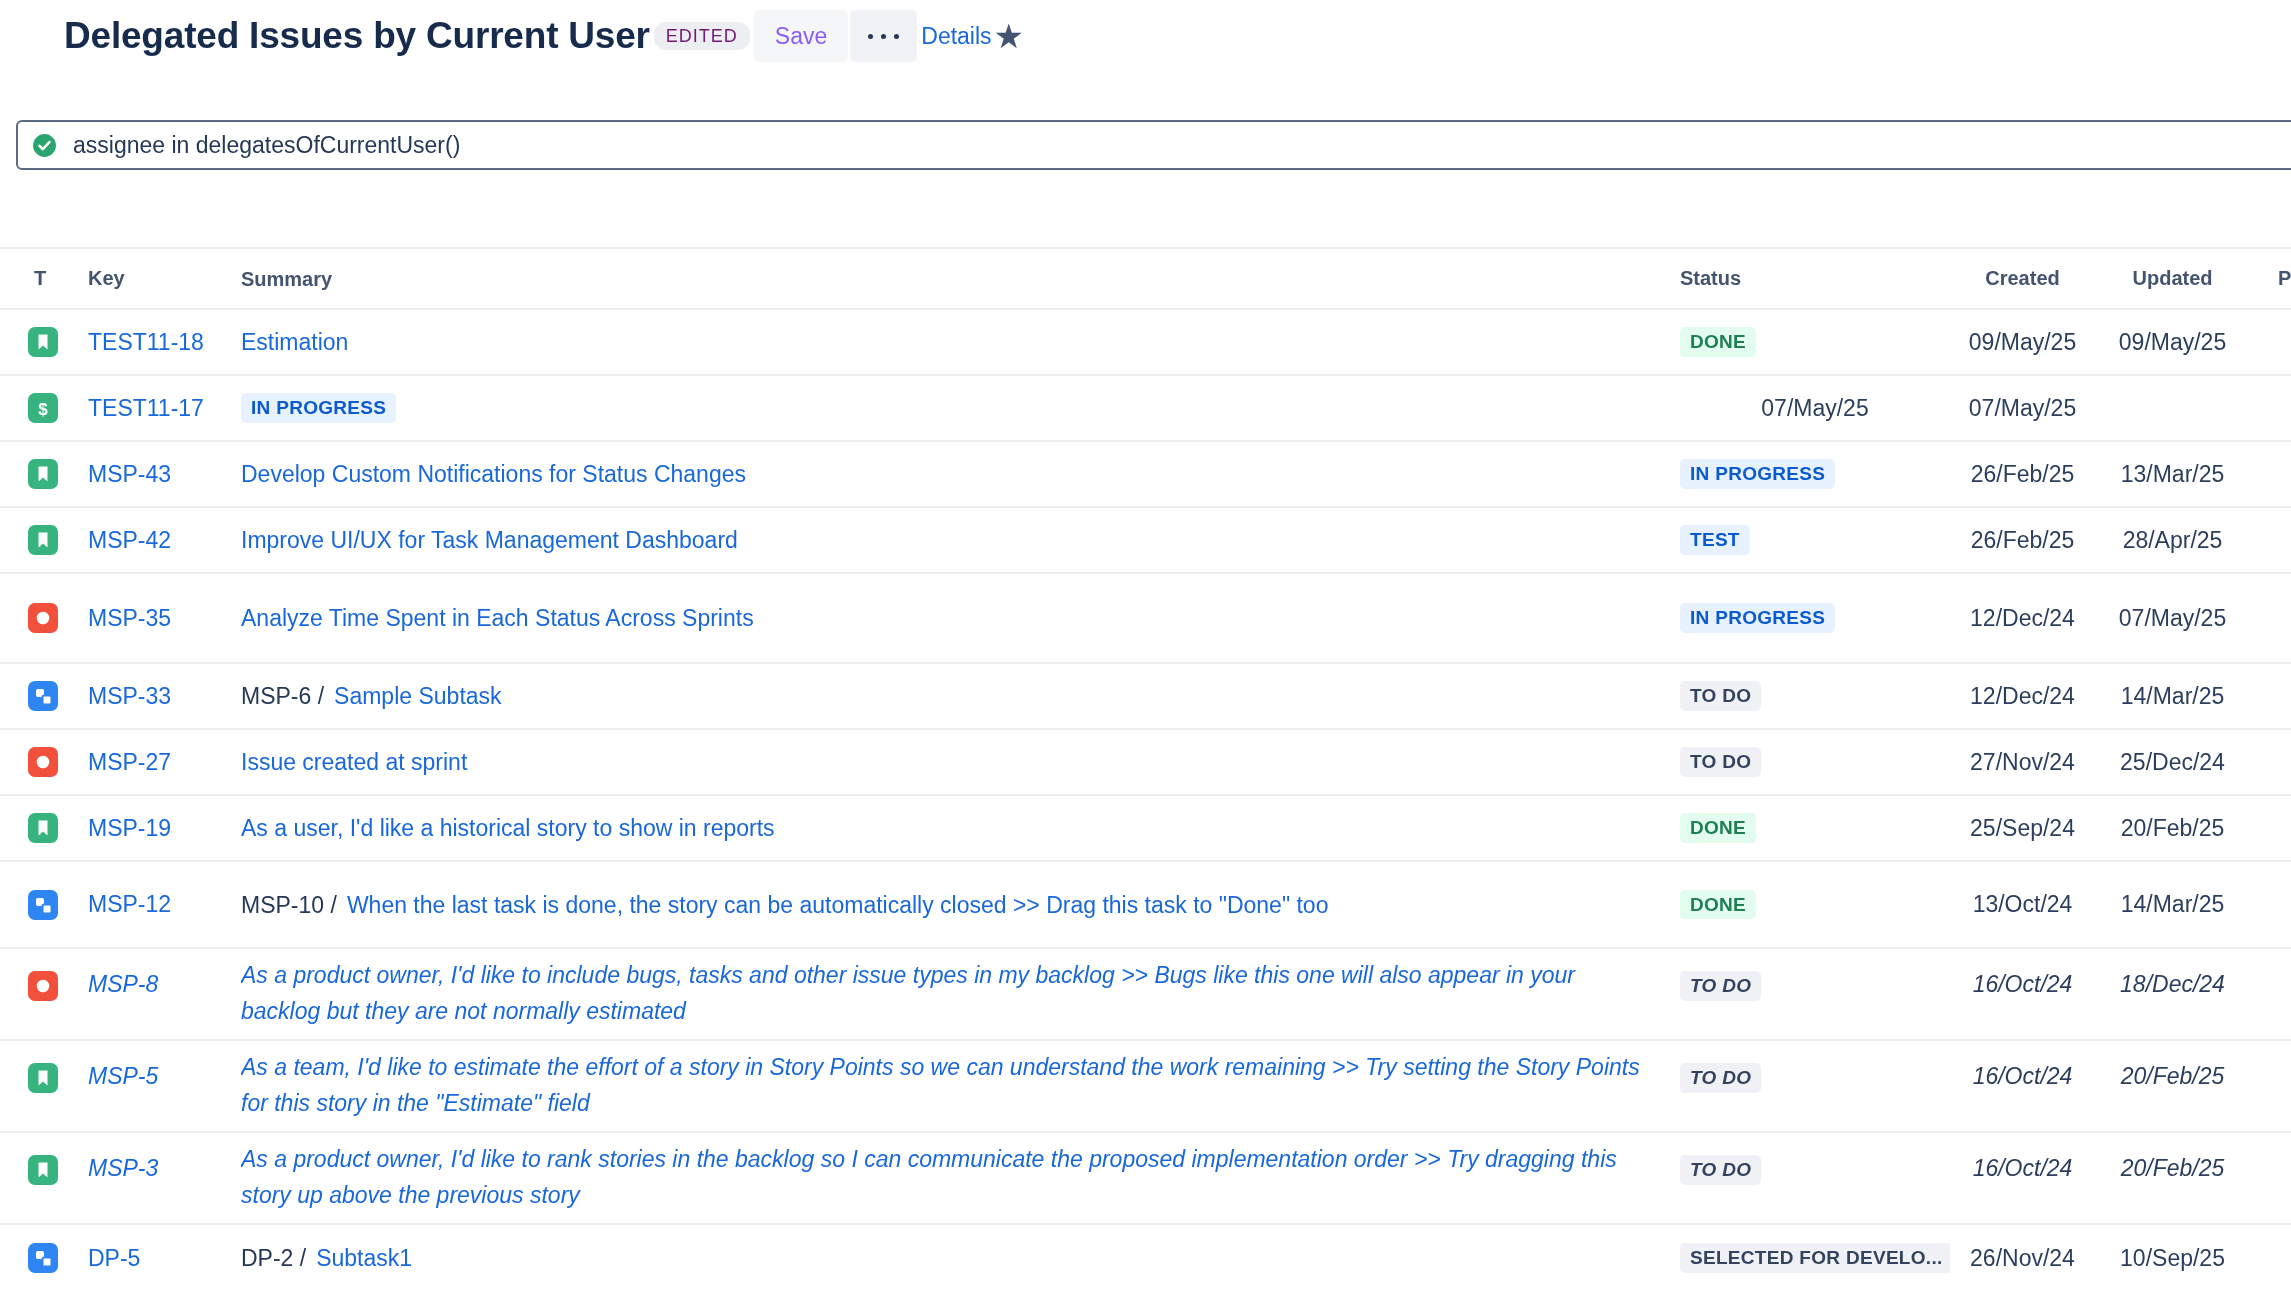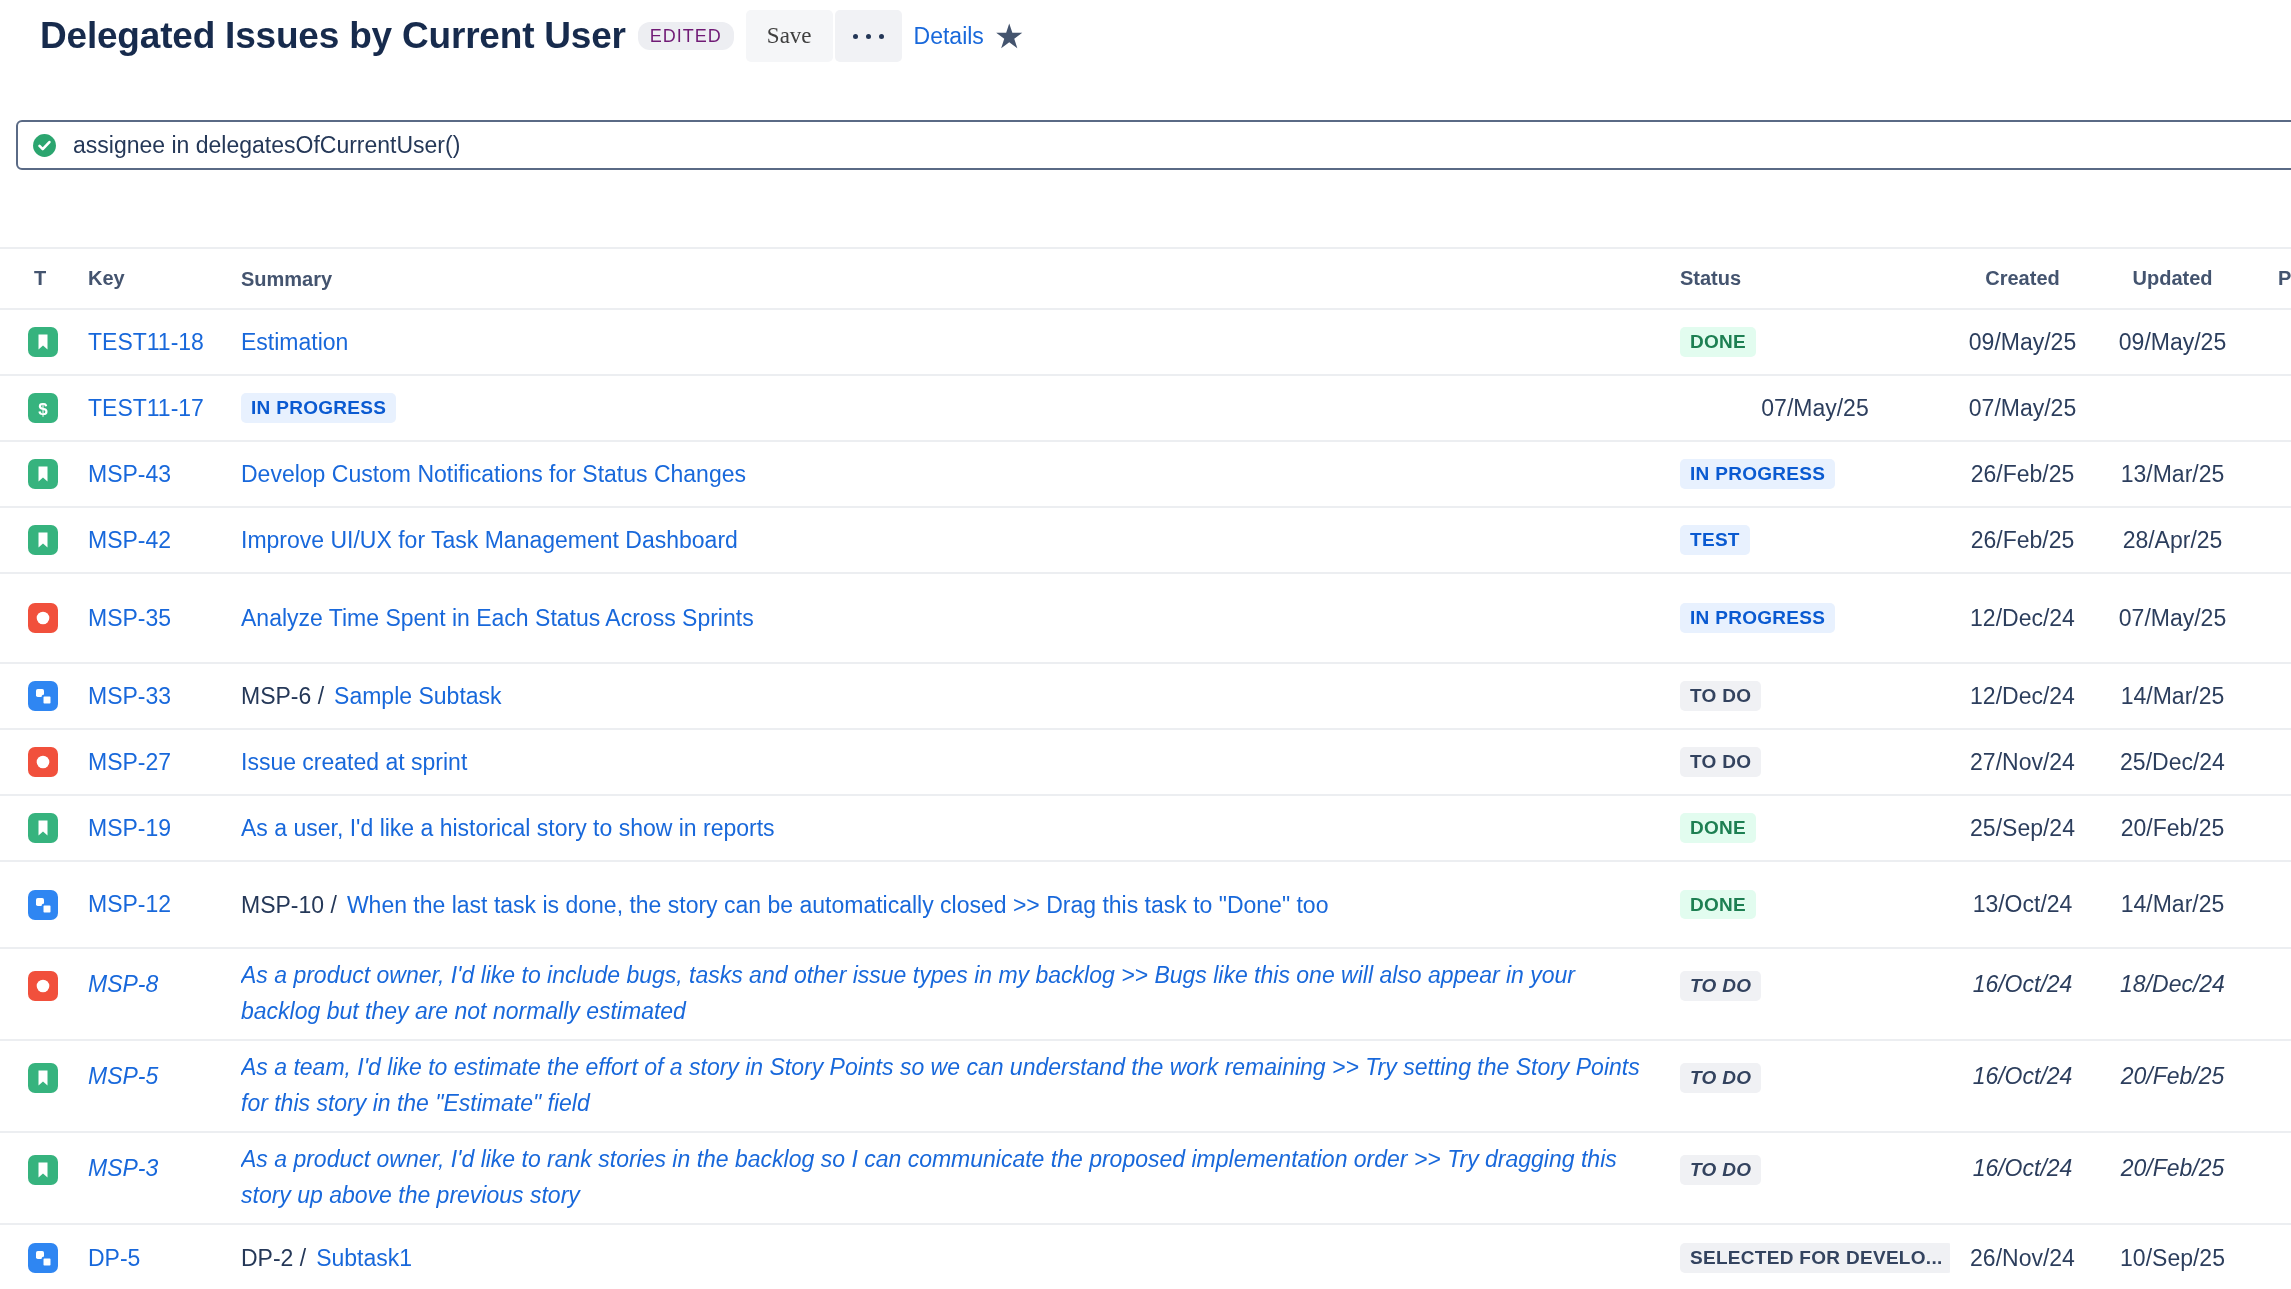--- a/index.html
+++ b/index.html
@@ -7,22 +7,23 @@
     width:2291px; height:1289px;
     overflow:hidden;
     background:#ffffff;
     font-family:"Liberation Sans", sans-serif;
     -webkit-font-smoothing:antialiased;
   }
   
   .topbar{
     height:72px;
     display:flex; align-items:center;
-    padding-left:40px;
-    gap:12px;
+    padding-left:24px;
+    gap:4px;
+    margin-left:40px;
   }
   .page-title{
     margin:0;
     font-size:37px; font-weight:700;
     color:#172B4D;
     letter-spacing:-0.2px;
     white-space:nowrap;
   }
   .edited-badge{
     background:#EDEEF2;
@@ -35,21 +36,21 @@
   }
   .btn-group{display:flex; gap:2px;}
   .btn{
     border:none; cursor:pointer;
     border-radius:5px;
     font-family:inherit;
     font-size:23px;
     padding:13px 21px;
     line-height:1.15;
   }
-  .btn.save{ background:#F5F6F8; color:#404040;font-family:Liberation Serif, serif; }
+  .btn.save{ background:#F5F6F8; color:#8b5cf6; }
   .btn.more{ background:#F1F2F5; display:flex; align-items:center; padding:13px 18px; }
   .dots{ display:flex; gap:8px; align-items:center; }
   .dots i{ width:5px; height:5px; border-radius:50%; background:#243757; display:block; }
   .details-link{
     color:var(--link-blue,#1868DB);
     font-size:23px; text-decoration:none; cursor:pointer;
     white-space:nowrap;
   }
   .star{
     font-size:34px; line-height:1;

